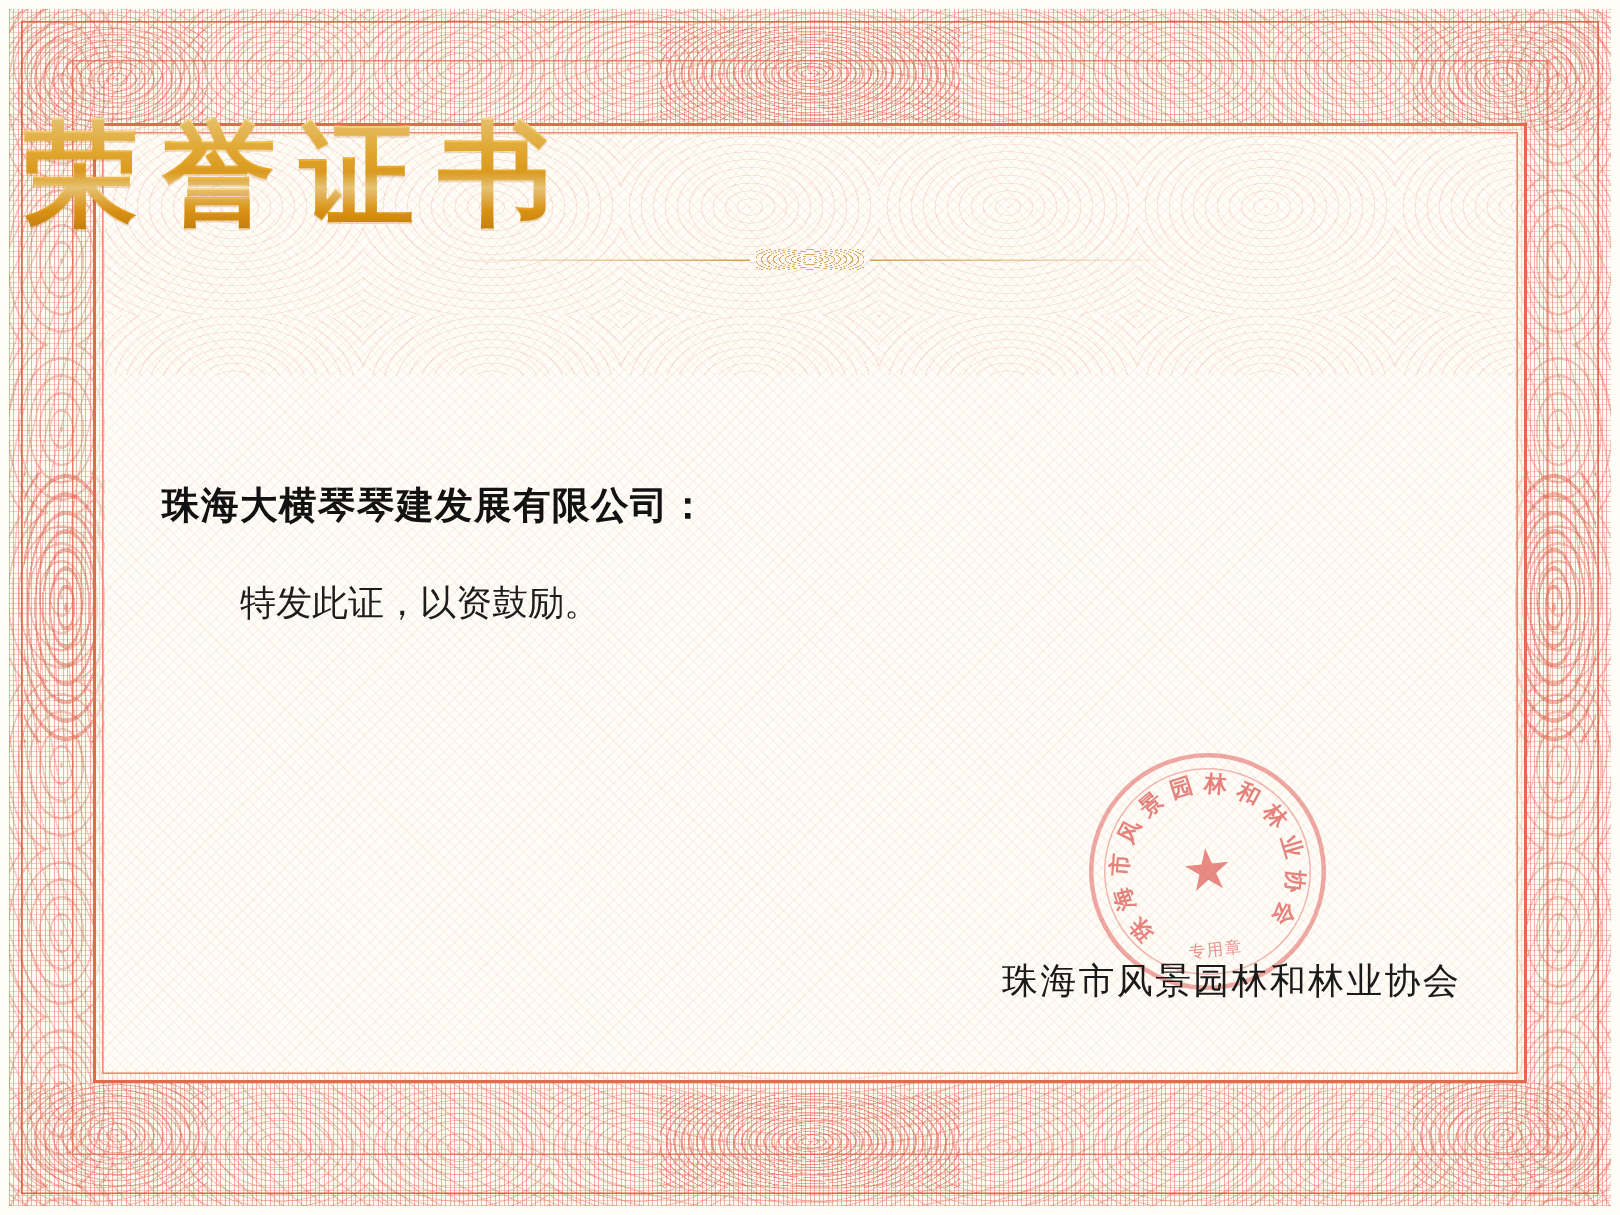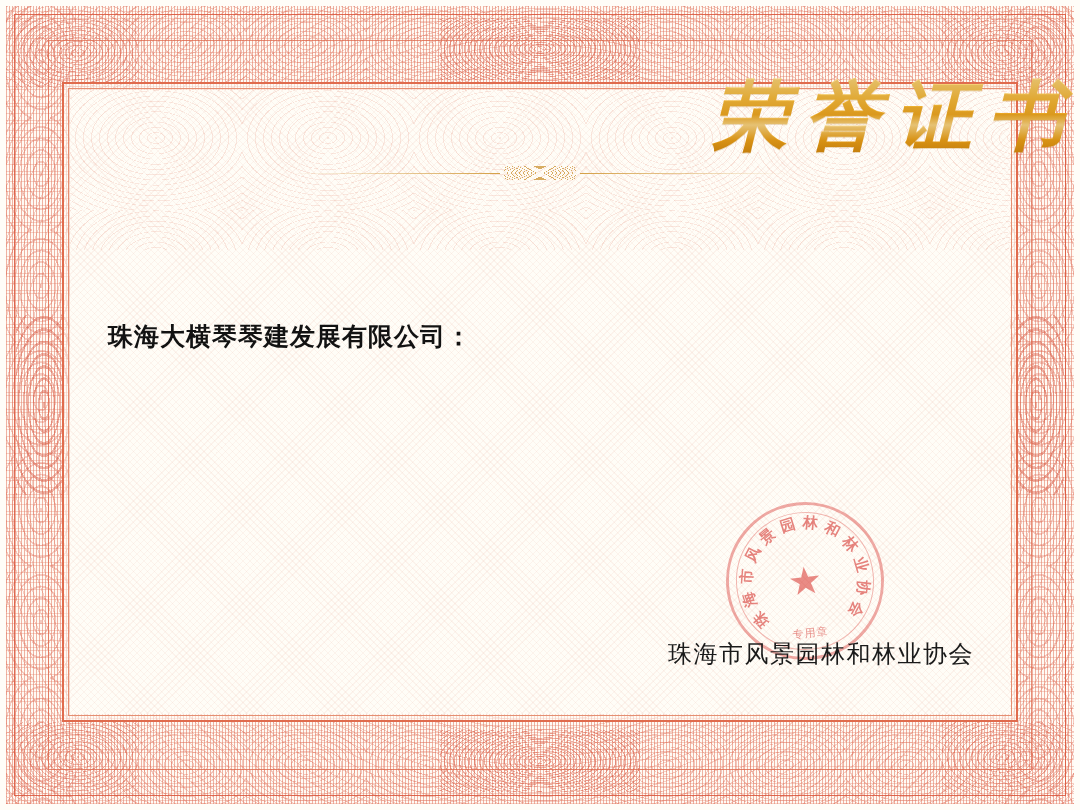--- a/index.html
+++ b/index.html
@@ -173,22 +173,21 @@
         rgba(226,132,110,0.18) 1px,
         rgba(255,255,255,0) 1px,
         rgba(255,255,255,0) 8px);
     background-size: 172px 120px;
   }
 
   
   .title-block {
     position: absolute;
     left: 0; right: 0; top: 78px;
-    text-align: right;
-    font-style: italic;
+    text-align: left;
   }
   .title-cn {
     font-family: "DejaVu Serif", serif;
     font-size: 76px;
     font-weight: 700;
     letter-spacing: 16px;
     text-indent: 16px;
     line-height: 1;
     background: linear-gradient(180deg,
         #f6d98a 0%,
@@ -382,20 +381,23 @@
       <div class="line-l"></div>
       <div class="diamond"></div>
       <div class="line-r"></div>
     </div>
   </div>
 
   <div class="body">
     <div class="salutation">珠海大横琴琴建发展有限公司：</div>
 
 
+    <div class="para-2">
+      <span class="indent"></span><span>特发此证，以资鼓励。</span>
+    </div>
   </div>
 
   <div class="seal">
     <div class="seal-inner-ring"></div>
     <div class="seal-text" id="sealRing">
         <span style="transform: translate(-47.5108px, 33.2674px) rotate(-125deg) translate(-50%, -50%);">珠</span>
         <span style="transform: translate(-56.6745px, 12.3288px) rotate(-102.273deg) translate(-50%, -50%);">海</span>
         <span style="transform: translate(-57.0372px, -10.5244px) rotate(-79.5455deg) translate(-50%, -50%);">市</span>
         <span style="transform: translate(-48.5424px, -31.7433px) rotate(-56.8182deg) translate(-50%, -50%);">风</span>
         <span style="transform: translate(-32.5094px, -48.0327px) rotate(-34.0909deg) translate(-50%, -50%);">景</span>

